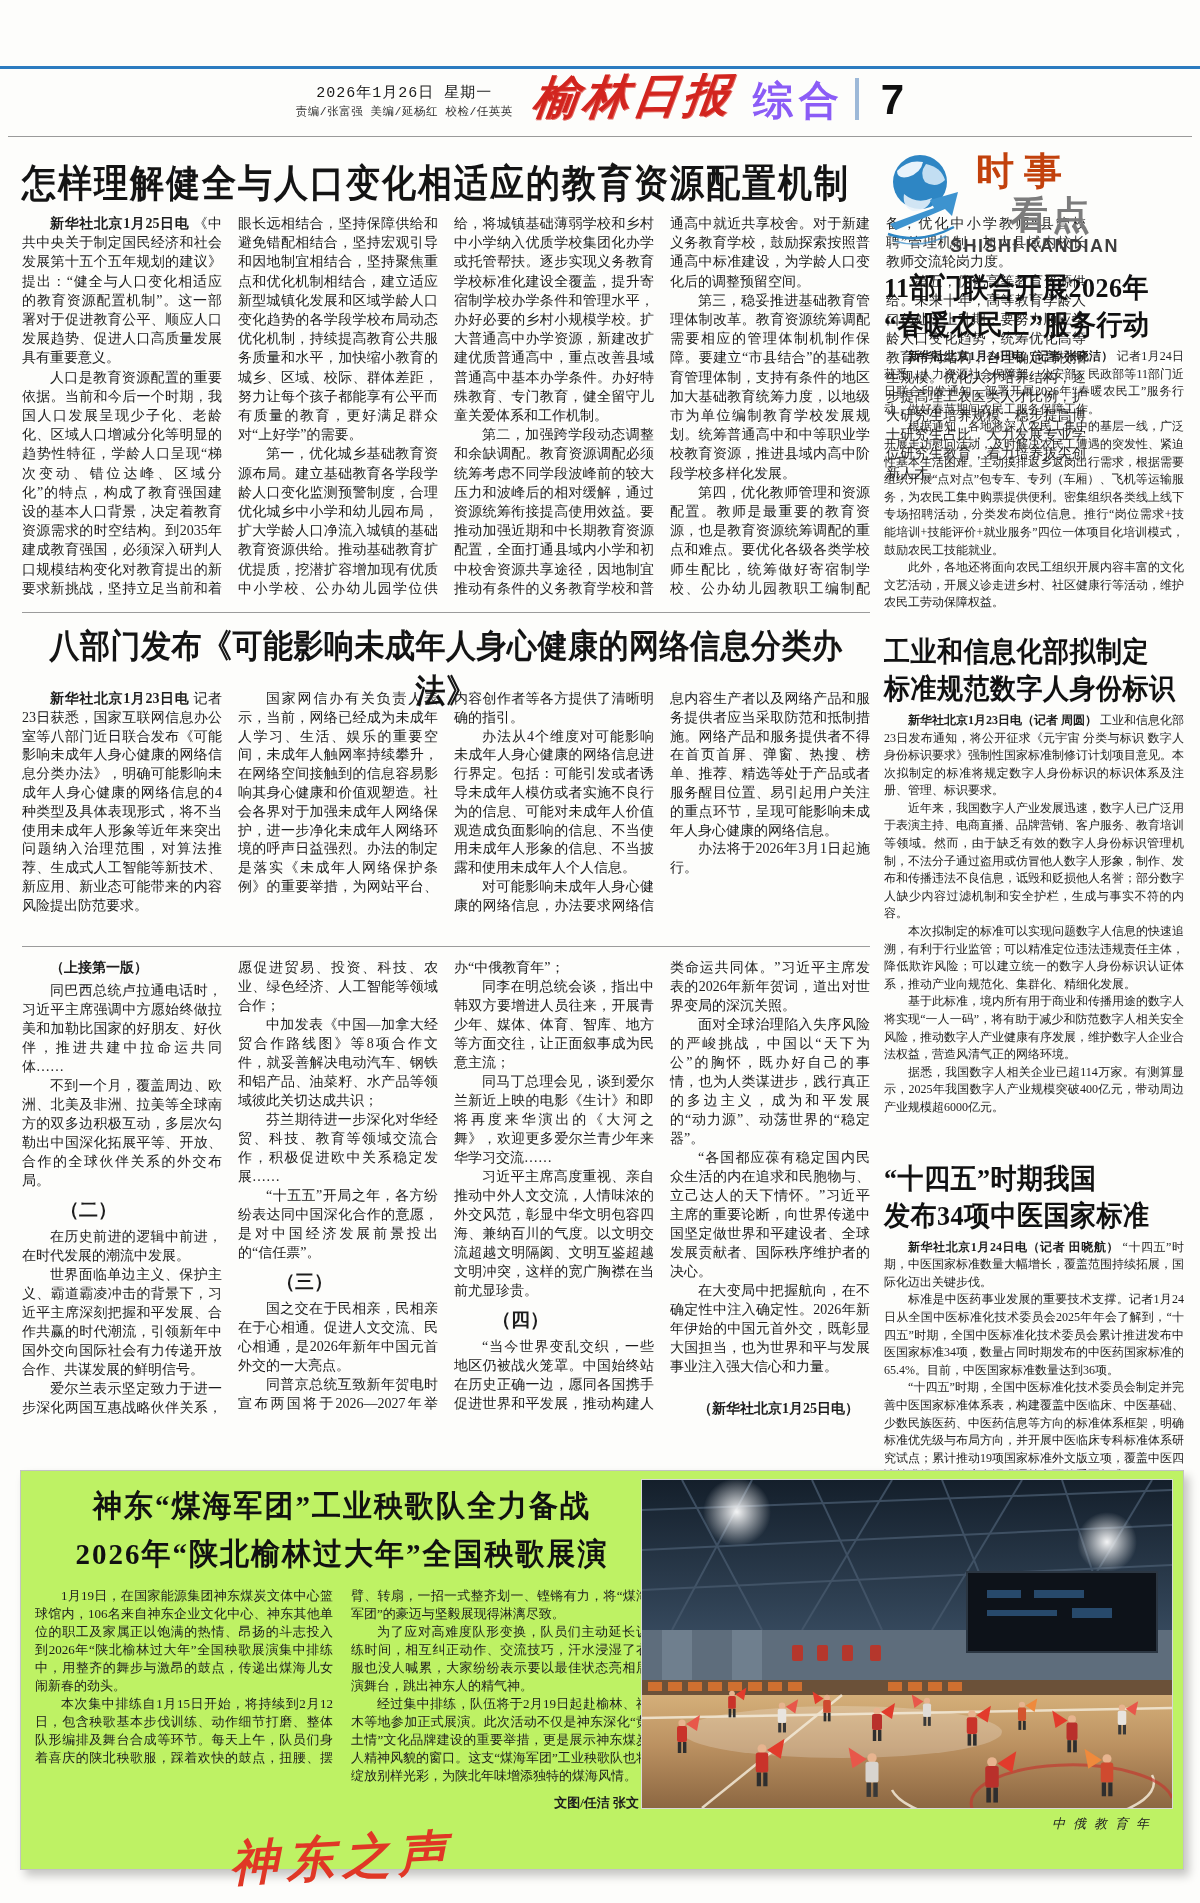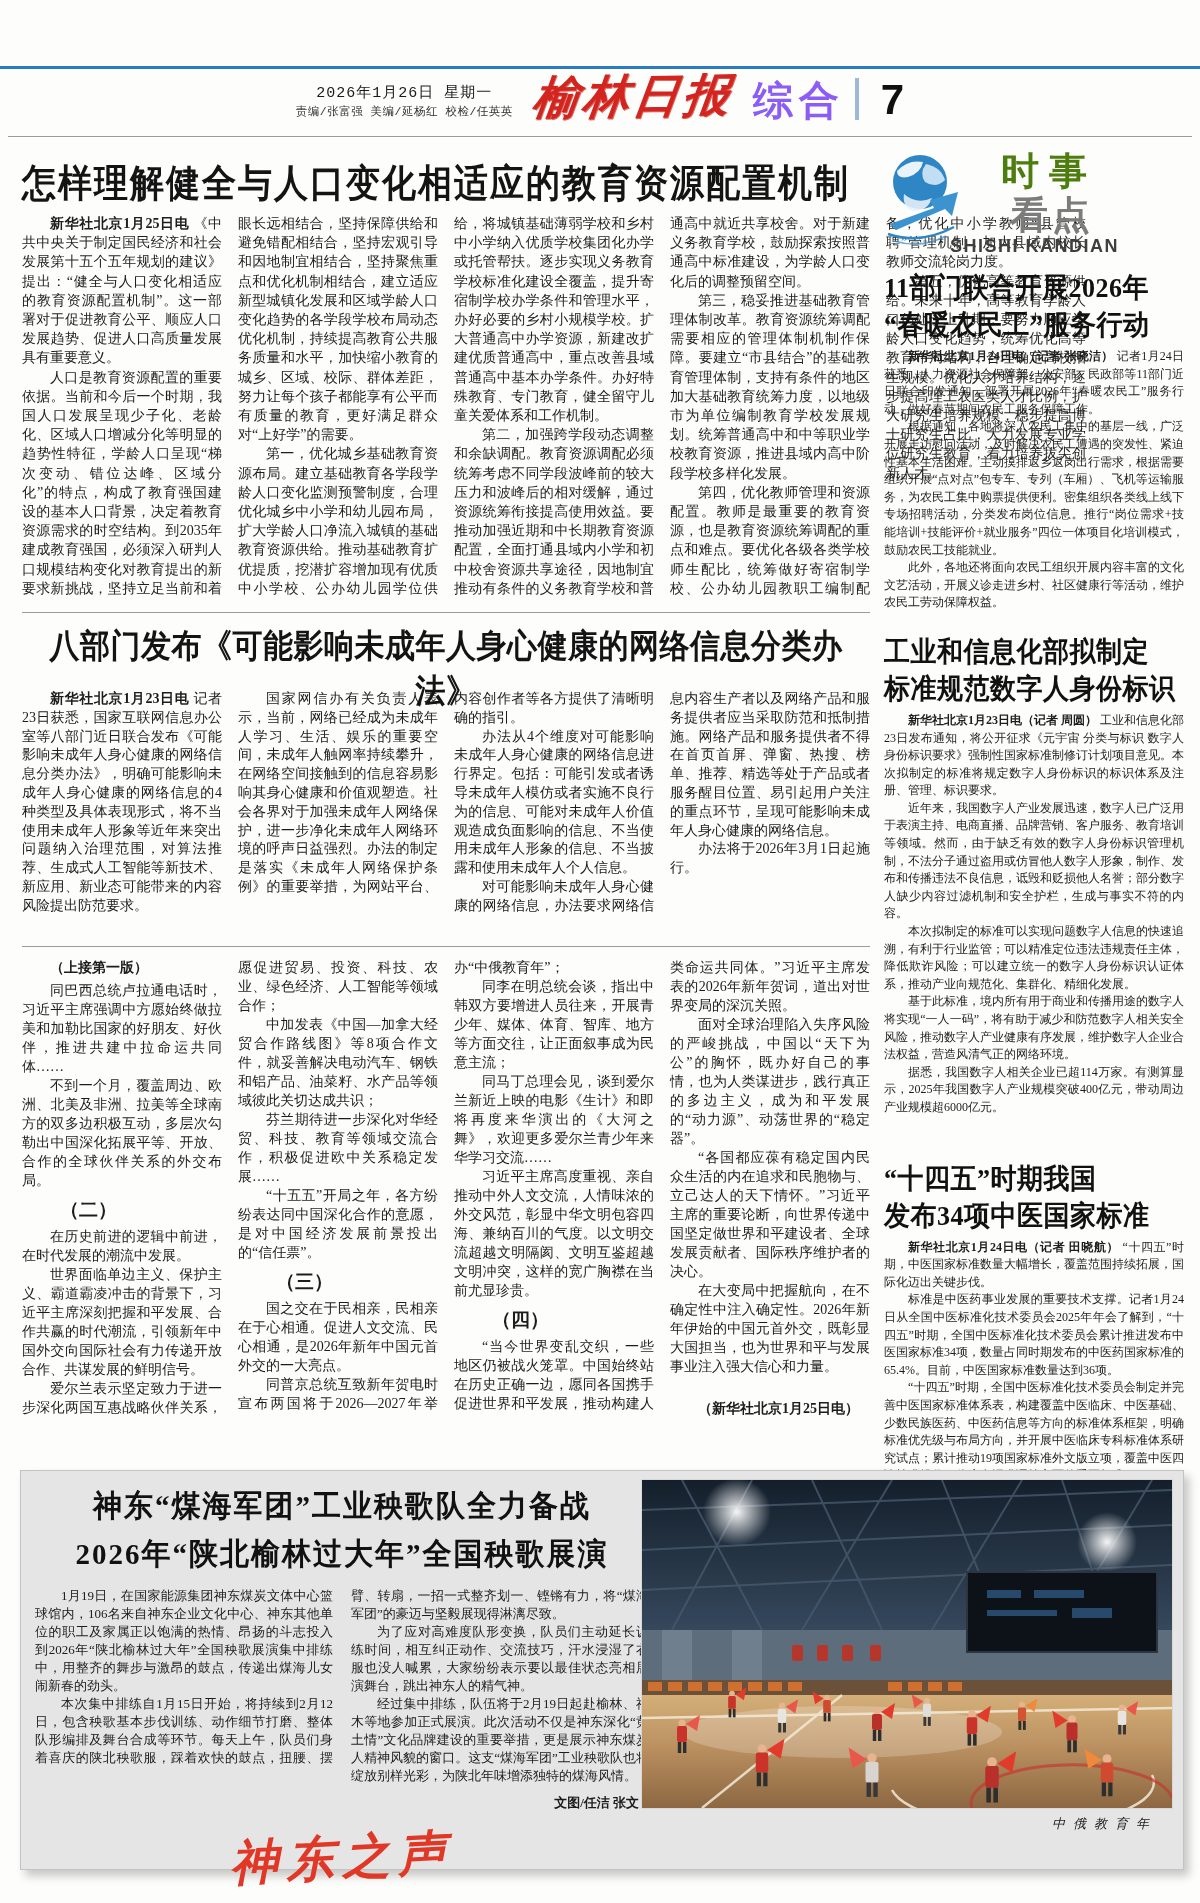--- a/index.html
+++ b/index.html
@@ -45,34 +45,34 @@
   
   .cont-body { position:absolute; top:958px; left:22px; width:848px; height:502px;
     column-count:4; column-gap:16px; font-size:14px; line-height:19px; }
   .jump-note { font-weight:bold; text-indent:0; margin-bottom:4px; }
   .secmark { text-align:center; font-weight:bold; font-size:19px; text-indent:0; margin:10px 0 8px; }
   .endnote { font-weight:bold; text-align:right; text-indent:0; margin-top:23px; padding-right:6px; }
 
   
   .sidebar { position:absolute; left:884px; top:148px; width:300px; }
   .logo-block { position:relative; height:116px; }
-  .logo-text1 { position:absolute; left:92px; top:-2px; font-size:38px; font-weight:900; color:#4d7c0f;
-    font-family:Liberation Sans, sans-serif; letter-spacing:10px;margin-left:25px; }
+  .logo-text1 { position:absolute; left:92px; top:-2px; font-size:38px; font-weight:900; color:#c2410c;
+    font-family:Liberation Sans, sans-serif; letter-spacing:10px; }
   .logo-text2 { position:absolute; left:126px; top:42px; font-size:38px; font-weight:900; color:#7c7c7c;
     font-family:"Liberation Sans", sans-serif; letter-spacing:4px; }
   .logo-latin { position:absolute; left:66px; top:88px; font-size:18px; font-weight:bold; color:#3f3f3f;
     font-family:"Liberation Sans", sans-serif; letter-spacing:1.5px;text-align:center; }
   .sb-title { font-weight:900; font-size:26px; line-height:34px; color:#111; letter-spacing:0.5px; transform:scaleY(1.08); transform-origin:left top; }
   .sb-body { font-size:12px; line-height:17.6px; color:#1d1d1d; margin-top:10px; }
   .sb-gap1 { margin-top:6px; }
   .sb-gap2 { margin-top:22px; }
   .sb-gap3 { margin-top:44px; }
 
   
-  .yg-box { position:absolute; left:20px; top:1470px; width:1164px; height:400px; background:#e5e5e5;
+  .yg-box { position:absolute; left:20px; top:1470px; width:1164px; height:400px; background:#bef264;
     border:1px solid #c3c3c3; box-shadow:5px 6px 9px rgba(0,0,0,0.22); }
   .yg-left { position:absolute; left:14px; top:14px; width:614px; }
   .yg-h { text-align:center; font-weight:900; font-size:29px; line-height:45px; letter-spacing:2px; color:#111;
     transform:scaleY(1.05); }
   .yg-body { margin-top:12px; column-count:2; column-gap:18px; height:205px; font-size:13px; line-height:18px; }
   .yg-credit { text-align:right; font-weight:bold; font-size:13px; padding-right:10px; margin-top:2px; }
   .yg-calli { text-align:center; font-size:48px; color:#e03726; font-weight:bold; font-style:italic;
     letter-spacing:8px; margin-top:14px; transform:rotate(-3deg); }
   .yg-photo { position:absolute; right:10px; top:8px; width:532px; height:330px; border:1px solid #d8d8d8; overflow:hidden; }
   .yg-photo svg { display:block; }

